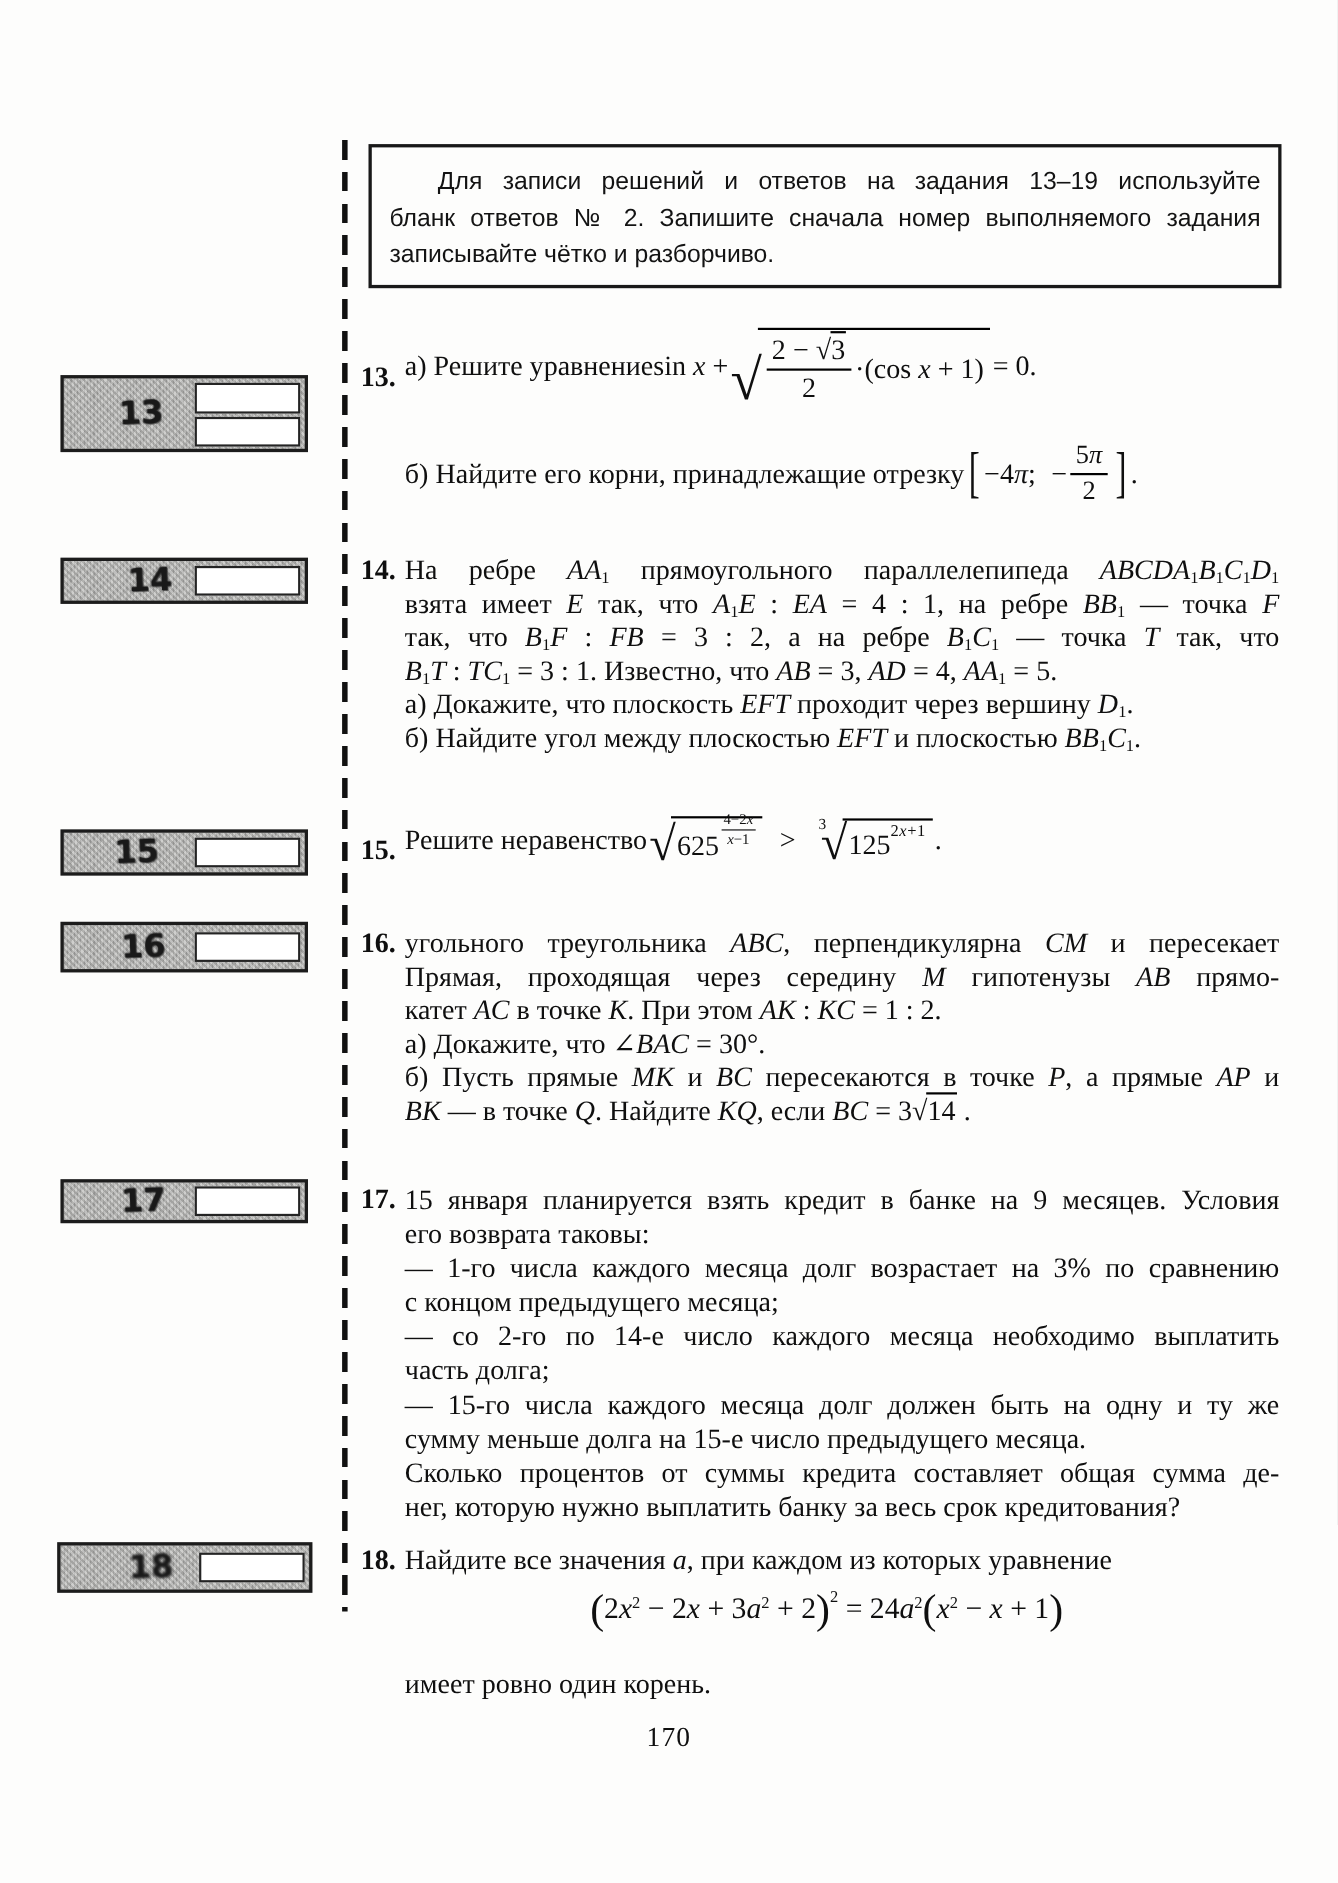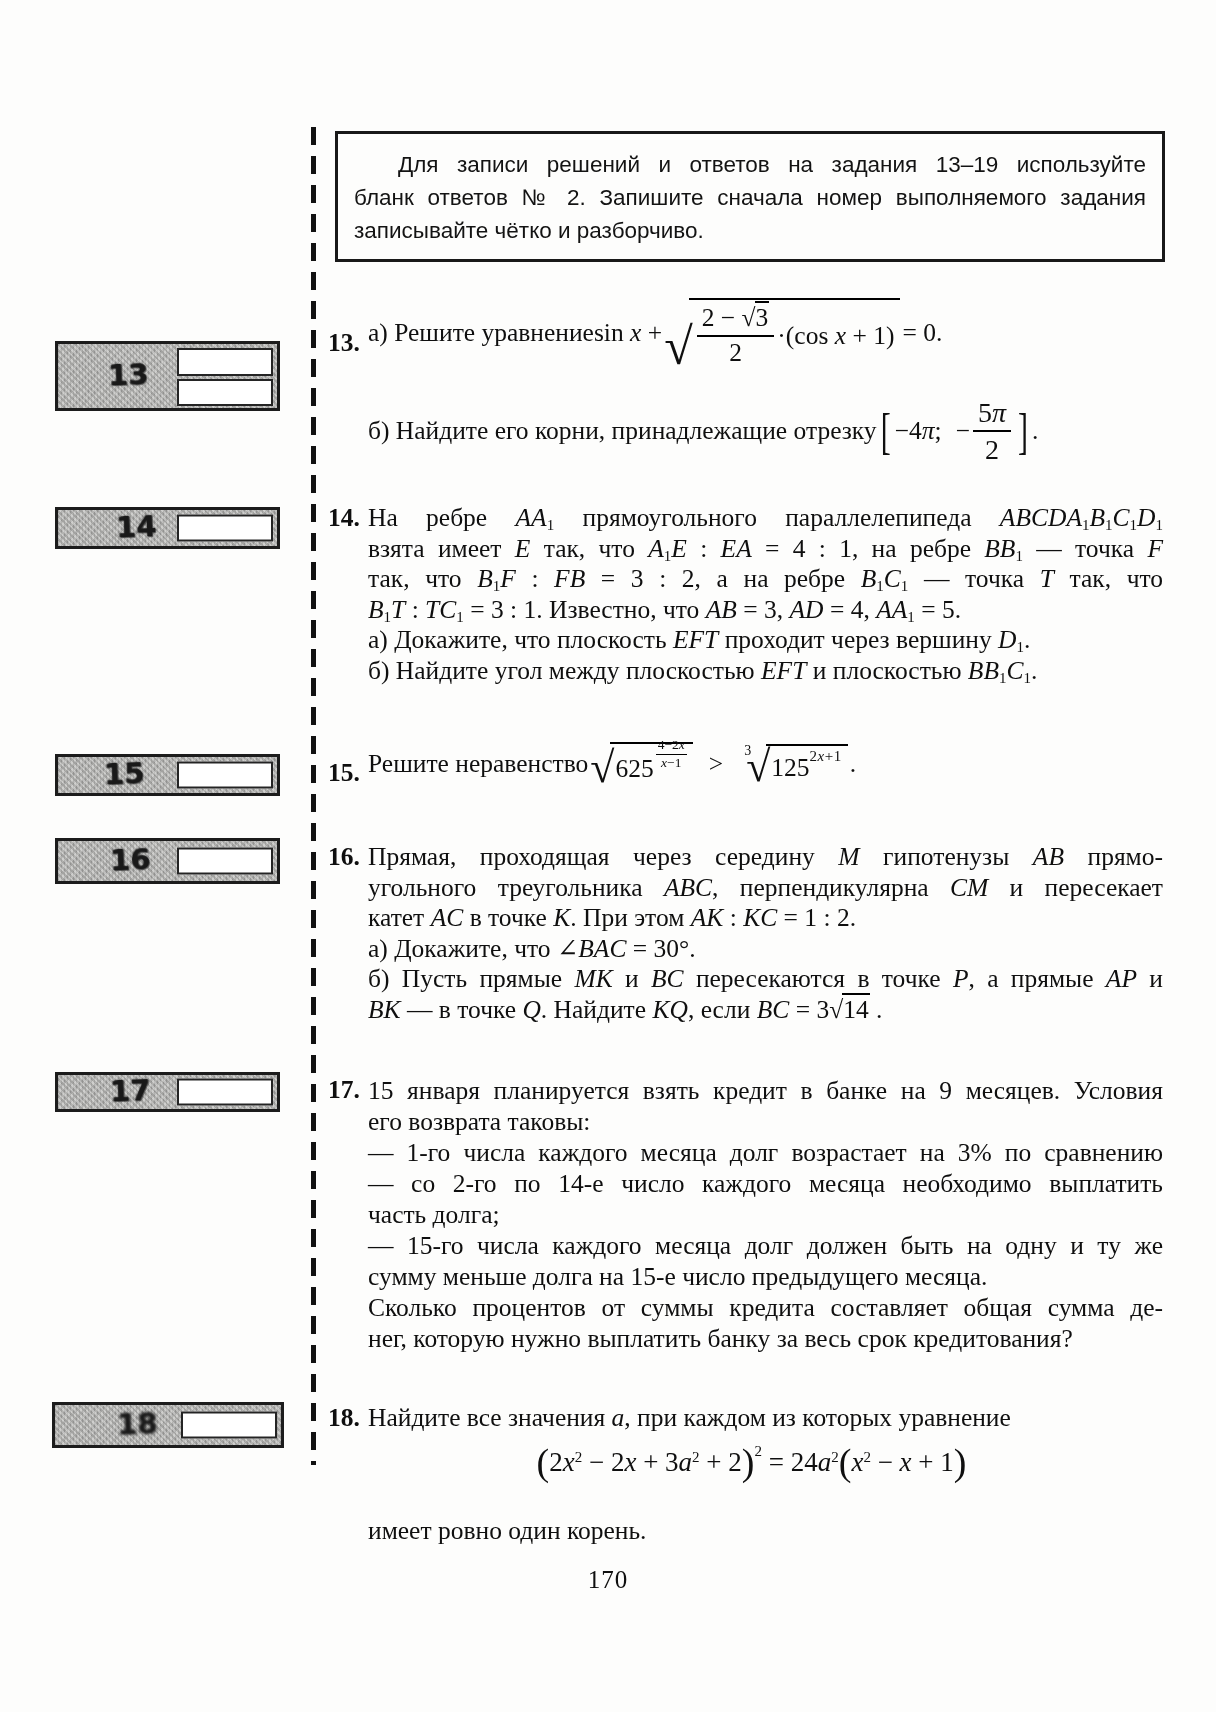--- a/index.html
+++ b/index.html
@@ -121,21 +121,21 @@
       </span>
     </span>
     <span><span> = 0.</span></span>
   </div>
   <div class="mrow" style="top:393px;height:76px;">
     <span><span>б) Найдите его корни, принадлежащие отрезку </span></span>
     <span class="tallbr">[</span>
     <span><span>−4</span><span class="it">π</span><span>;</span></span>
     <span class="gap"></span>
     <span>− </span>
-    <span class="frac" style="font-size:28px;">
+    <span class="frac" style="font-size:24px;">
       <span class="fn"><span>5</span><span class="it">π</span></span>
       <span class="fd">2</span>
     </span>
     <span class="tallbr">]</span>
     <span>.</span>
   </div>
 
   <div class="pnum" style="top:503px;">14.</div>
   <div class="ptext" style="top:503px;">
     <span class="pline j"><span>На ребре </span><span class="it">AA</span><sub>1</sub><span> прямоугольного параллелепипеда </span><span class="it">ABCDA</span><sub>1</sub><span class="it">B</span><sub>1</sub><span class="it">C</span><sub>1</sub><span class="it">D</span><sub>1</sub></span>
@@ -168,33 +168,34 @@
       <span class="radbody" style="padding-top:6px;">
         <span>125</span>
         <span class="supline"><span>2</span><span class="it">x</span><span>+1</span></span>
       </span>
     </span>
     <span>.</span>
   </div>
 
   <div class="pnum" style="top:842px;">16.</div>
   <div class="ptext" style="top:842px;">
+    <span class="pline j"><span>угольного треугольника </span><span class="it">ABC</span><span>, перпендикулярна </span><span class="it">CM</span><span> и пересекает</span></span>
     <span class="pline j"><span>Прямая, проходящая через середину </span><span class="it">M</span><span> гипотенузы </span><span class="it">AB</span><span> прямо-</span></span>
-    <span class="pline j"><span>угольного треугольника </span><span class="it">ABC</span><span>, перпендикулярна </span><span class="it">CM</span><span> и пересекает</span></span>
     <span class="pline"><span>катет </span><span class="it">AC</span><span> в точке </span><span class="it">K</span><span>. При этом </span><span class="it">AK</span><span> : </span><span class="it">KC</span><span> = 1 : 2.</span></span>
     <span class="pline"><span>а) Докажите, что ∠</span><span class="it">BAC</span><span> = 30°.</span></span>
     <span class="pline j"><span>б) Пусть прямые </span><span class="it">MK</span><span> и </span><span class="it">BC</span><span> пересекаются в точке </span><span class="it">P</span><span>, а прямые </span><span class="it">AP</span><span> и</span></span>
     <span class="pline"><span class="it">BK</span><span> — в точке </span><span class="it">Q</span><span>. Найдите </span><span class="it">KQ</span><span>, если </span><span class="it">BC</span><span> = 3</span><span class="radch">√</span><span class="ovl">14</span><span> .</span></span>
   </div>
 
   <div class="pnum" style="top:1075px;">17.</div>
   <div class="ptext" style="top:1075px;line-height:31px;">
     <span class="pline j">15 января планируется взять кредит в банке на 9 месяцев. Условия</span>
     <span class="pline">его возврата таковы:</span>
     <span class="pline j">— 1-го числа каждого месяца долг возрастает на 3% по сравнению</span>
+    <span class="pline">с концом предыдущего месяца;</span>
     <span class="pline j">— со 2-го по 14-е число каждого месяца необходимо выплатить</span>
     <span class="pline">часть долга;</span>
     <span class="pline j">— 15-го числа каждого месяца долг должен быть на одну и ту же</span>
     <span class="pline">сумму меньше долга на 15-е число предыдущего месяца.</span>
     <span class="pline j">Сколько процентов от суммы кредита составляет общая сумма де-</span>
     <span class="pline">нег, которую нужно выплатить банку за весь срок кредитования?</span>
   </div>
 
   <div class="pnum" style="top:1403px;">18.</div>
   <div class="ptext" style="top:1403px;">

